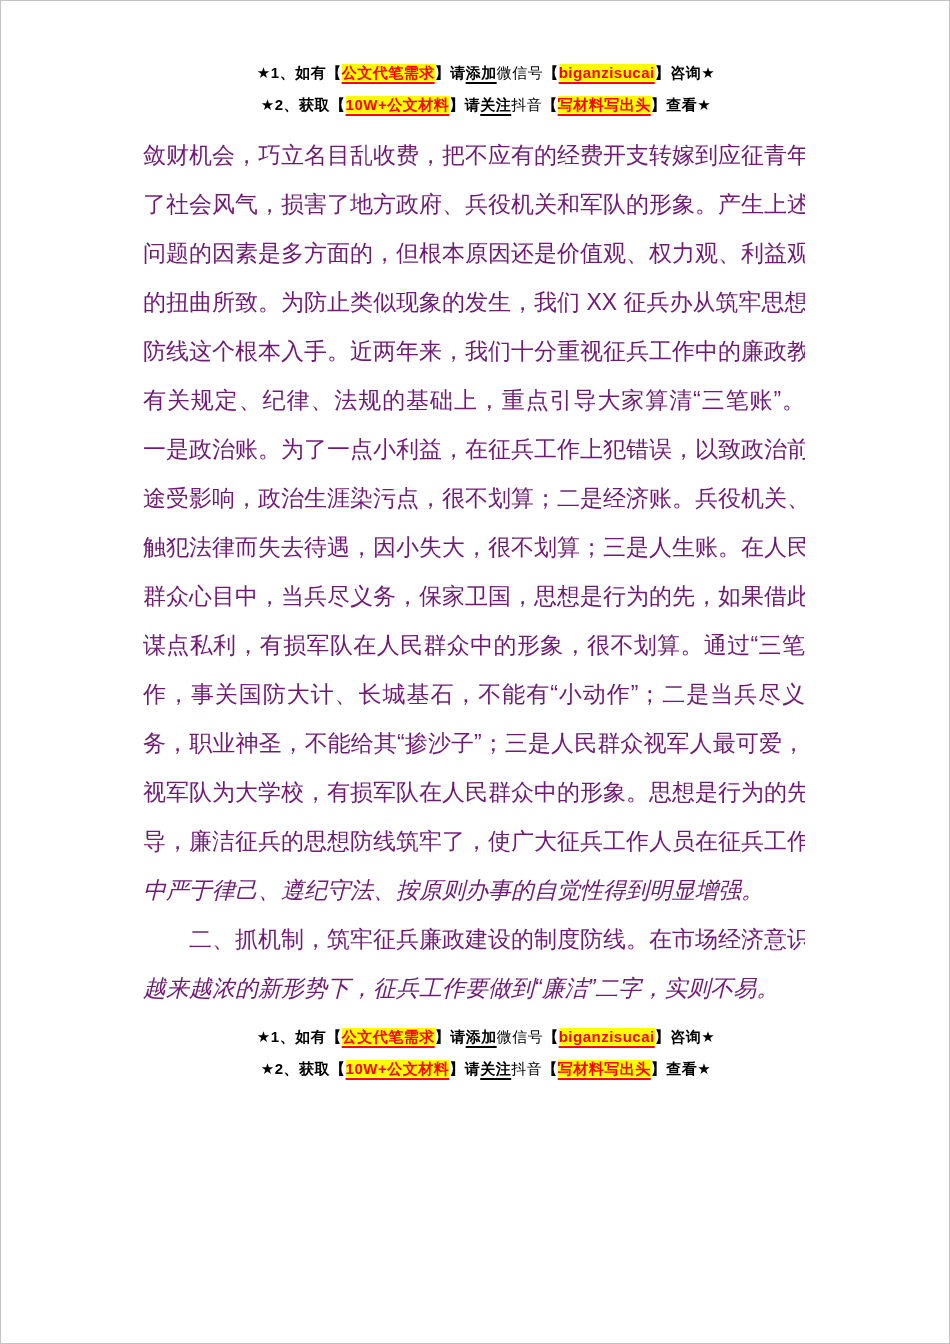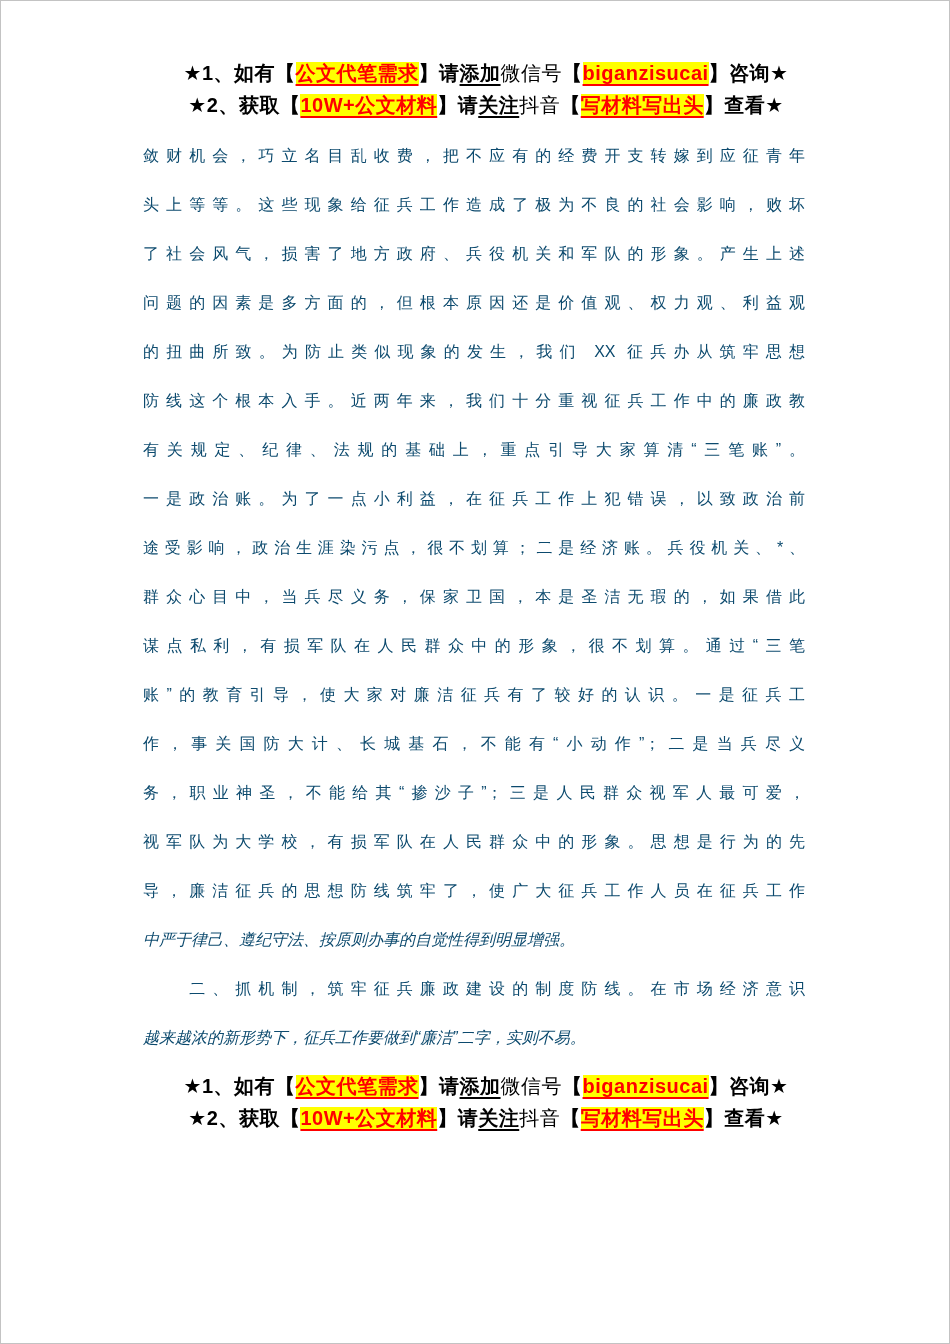--- a/index.html
+++ b/index.html
@@ -11,21 +11,21 @@
     margin: 0 auto;
     background: #ffffff;
     border: 1px solid #c3c3c3;
     overflow: hidden;
     font-family: "Liberation Sans", "DejaVu Sans", sans-serif;
     color: #000000;
   }
   
   .promo {
     text-align: center;
-    font-size: 20px;
+    font-size: 15px;
     line-height: 32px;
     font-weight: bold;
     letter-spacing: 0.5px;
     white-space: nowrap;
     padding-left: 22px;
   }
   .promo-header { padding-top: 56px; }
   .promo-footer { margin-top: 8px; }
   .seg-b  { font-weight: bold; }
   .seg-r  { font-weight: normal; }
@@ -39,23 +39,23 @@
     font-weight: bold;
     color: #ff0000;
     background: #ffff00;
     text-decoration: underline;
     text-decoration-thickness: 2px;
     text-underline-offset: 4px;
   }
   
   .doc-body {
     margin: 10px 144px 0 142px;
-    font-size: 16px;
+    font-size: 23px;
     line-height: 49px;
-    color: #0c4a6e;
+    color: #701a75;
   }
   .text-line {
     height: 49px;
     text-align: justify;
     text-align-last: justify;
     white-space: nowrap;
     overflow: hidden;
   }
   .text-line.last {
     text-align-last: left;
@@ -66,31 +66,30 @@
 <body>
 
 <div class="page">
   <div class="promo promo-header">
       <div class="promo-line"><span class="seg-b">★1、如有【</span><span class="seg-hl">公文代笔需求</span><span class="seg-b">】请</span><span class="seg-bu">添加</span><span class="seg-r">微信号</span><span class="seg-b">【</span><span class="seg-hl">biganzisucai</span><span class="seg-b">】咨询★</span></div>
       <div class="promo-line"><span class="seg-b">★2、获取【</span><span class="seg-hl">10W+公文材料</span><span class="seg-b">】请</span><span class="seg-bu">关注</span><span class="seg-r">抖音</span><span class="seg-b">【</span><span class="seg-hl">写材料写出头</span><span class="seg-b">】查看★</span></div>
     </div>
   <div class="doc-body">
       <div class="paragraph">
         <div class="text-line">敛财机会，巧立名目乱收费，把不应有的经费开支转嫁到应征青年</div>
-        <div class="text-line">头上等等。这些现象给征兵工作造成了极为不良的社会影响，败坏</div>
         <div class="text-line">了社会风气，损害了地方政府、兵役机关和军队的形象。产生上述</div>
         <div class="text-line">问题的因素是多方面的，但根本原因还是价值观、权力观、利益观</div>
         <div class="text-line">的扭曲所致。为防止类似现象的发生，我们 XX 征兵办从筑牢思想</div>
         <div class="text-line">防线这个根本入手。近两年来，我们十分重视征兵工作中的廉政教</div>
         <div class="text-line">有关规定、纪律、法规的基础上，重点引导大家算清“三笔账”。</div>
         <div class="text-line">一是政治账。为了一点小利益，在征兵工作上犯错误，以致政治前</div>
         <div class="text-line">途受影响，政治生涯染污点，很不划算；二是经济账。兵役机关、*、</div>
-        <div class="text-line">群众心目中，当兵尽义务，保家卫国，本是圣洁无瑕的，如果借此</div>
+        <div class="text-line">触犯法律而失去待遇，因小失大，很不划算；三是人生账。在人民</div>
+        <div class="text-line">群众心目中，当兵尽义务，保家卫国，思想是行为的先，如果借此</div>
         <div class="text-line">谋点私利，有损军队在人民群众中的形象，很不划算。通过“三笔</div>
-        <div class="text-line">账”的教育引导，使大家对廉洁征兵有了较好的认识。一是征兵工</div>
         <div class="text-line">作，事关国防大计、长城基石，不能有“小动作”；二是当兵尽义</div>
         <div class="text-line">务，职业神圣，不能给其“掺沙子”；三是人民群众视军人最可爱，</div>
         <div class="text-line">视军队为大学校，有损军队在人民群众中的形象。思想是行为的先</div>
         <div class="text-line">导，廉洁征兵的思想防线筑牢了，使广大征兵工作人员在征兵工作</div>
         <div class="text-line last">中严于律己、遵纪守法、按原则办事的自觉性得到明显增强。</div>
       </div>
       <div class="paragraph">
         <div class="text-line">　　二、抓机制，筑牢征兵廉政建设的制度防线。在市场经济意识</div>
         <div class="text-line last">越来越浓的新形势下，征兵工作要做到“廉洁”二字，实则不易。</div>
       </div>

